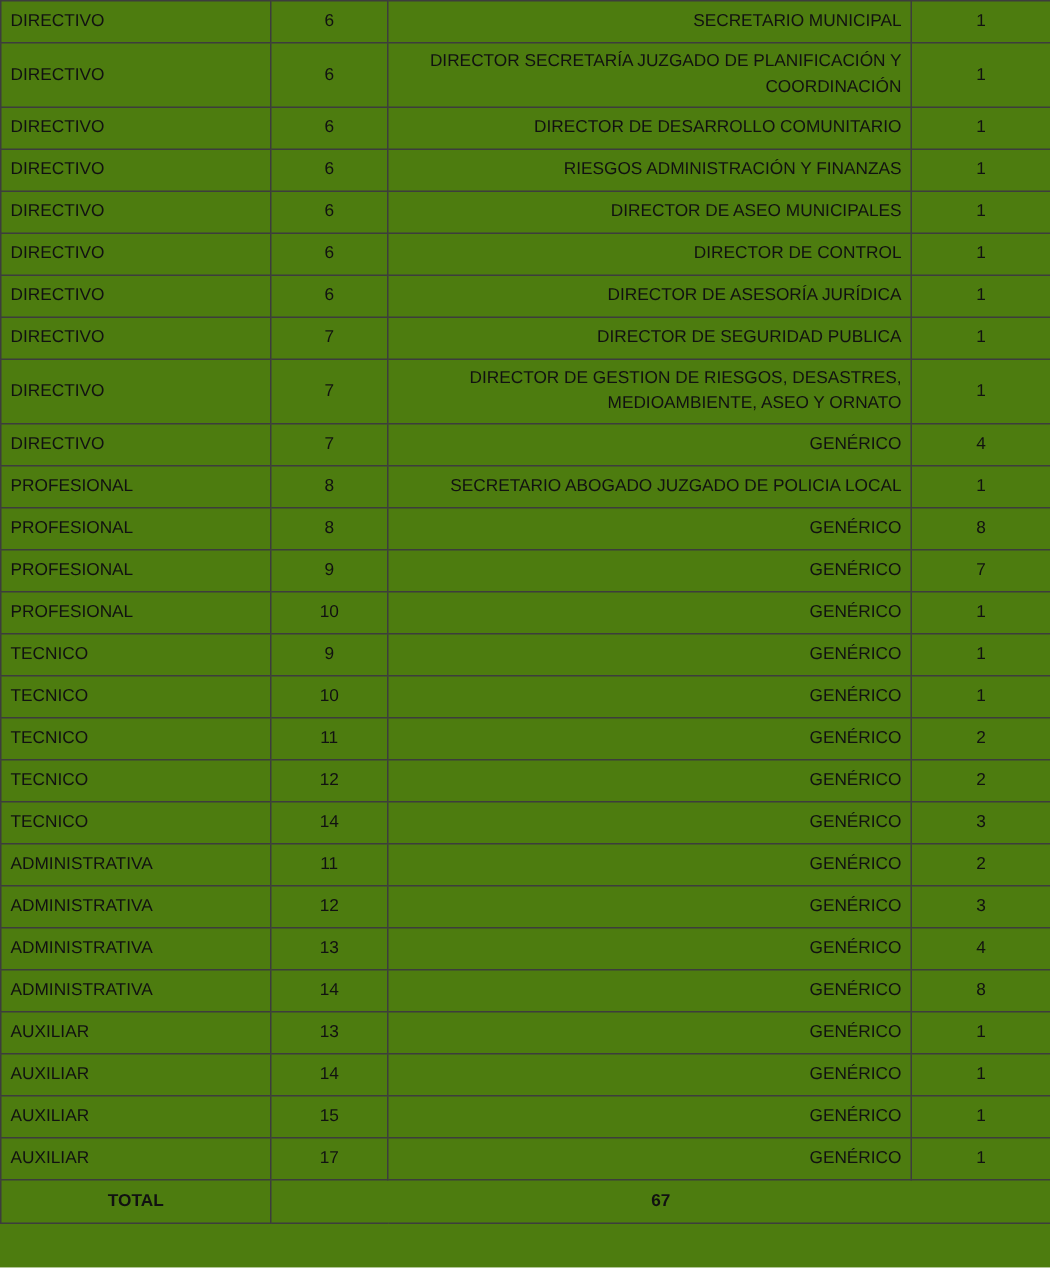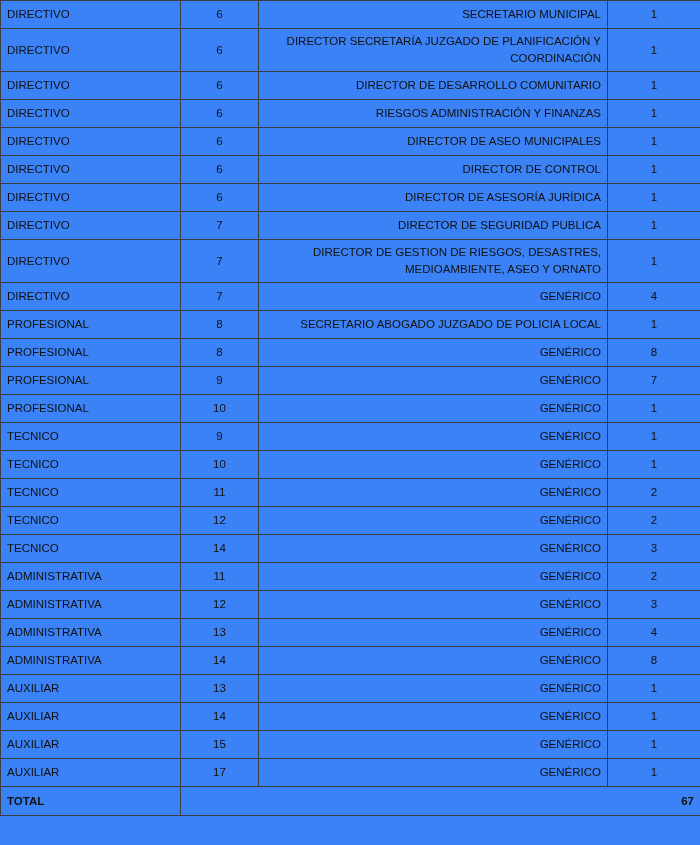--- a/index.html
+++ b/index.html
@@ -4,21 +4,21 @@
 <style>
   * { margin: 0; padding: 0; box-sizing: border-box; }
   html, body {
     background: #ffffff;
     width: 700px;
     font-family: "Liberation Sans", sans-serif;
   }
   .page {
     width: 700px;
     height: 845px;
-    background: #3b82f6;
+    background: #4d7c0f;
     overflow: hidden;
   }
   table.staff-table {
     width: 700px;
     border-collapse: collapse;
     table-layout: fixed;
     font-size: 11.5px;
     color: #111111;
   }
   table.staff-table td {
@@ -34,22 +34,22 @@
   col.c-position { width: 349px; }
   col.c-count    { width: 93px;  }
   td.cell-category { text-align: left; }
   td.cell-grade    { text-align: center; }
   td.cell-position { text-align: right; }
   td.cell-count    { text-align: center; }
   tr.total-row td {
     font-weight: bold;
     height: 29px;
   }
-  td.total-label { text-align: left; }
-  td.total-value { text-align: right; margin-top: 20px; }
+  td.total-label { text-align: center; }
+  td.total-value { text-align: center; margin-top: 20px; }
 </style>
 </head>
 <body>
 
 <div class="page">
   <table class="staff-table">
     <colgroup>
       <col class="c-category">
       <col class="c-grade">
       <col class="c-position">

